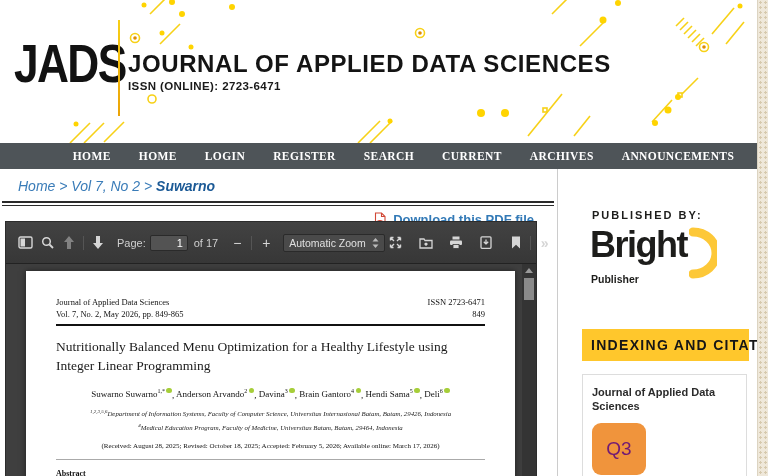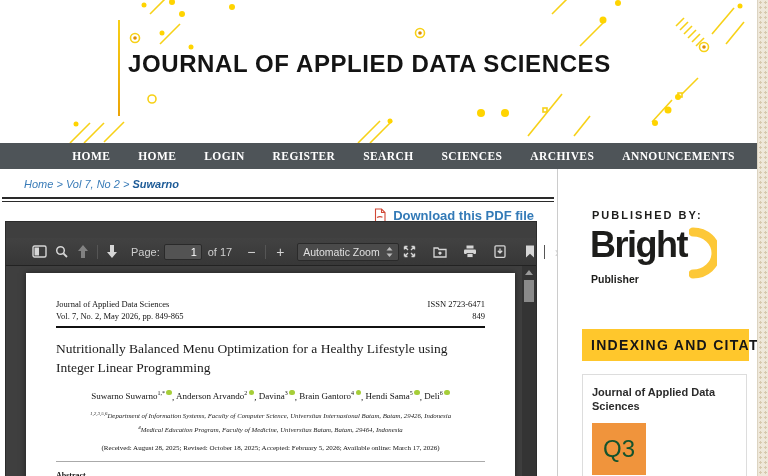--- a/index.html
+++ b/index.html
@@ -27,37 +27,37 @@
   .journal-issn { font-size:11.5px; font-weight:800; color:#1a1a1a; letter-spacing:0.4px; margin-top:2px; }
 
   
   .navbar { position:absolute; top:143px; left:0; width:757px; height:26px; background:#4e5458;
             display:flex; align-items:center; justify-content:center; padding-left:50px; }
   .nav-link { font-family:"Liberation Serif", serif; font-weight:700; font-size:11.5px;
               color:#fff; text-decoration:none; margin:0 14px; letter-spacing:0.4px; cursor:pointer; }
 
   
   .main { position:absolute; top:169px; left:0; width:556px; height:307px; }
-  .breadcrumb { padding:9px 8px 4px 24px; font-size:11px; font-style:italic; color:#2a6496; }
+  .breadcrumb { padding:9px 8px 4px 18px; font-size:14px; font-style:italic; color:#2a6496; }
   .crumb-link { color:#3a7cb8; text-decoration:none; cursor:pointer; }
   .crumb-sep { color:#3a7cb8; }
   .crumb-current { color:#1c5a96; font-weight:700; }
   .double-rule { margin:3px 2px 0 2px; height:5px;
                  border-top:2px solid #2a2a2a; border-bottom:1px solid #2a2a2a; }
   .download-row { display:flex; justify-content:flex-end; align-items:center;
                   padding:6px 22px 5px 0; }
   .download-link { color:#337ab7; font-size:13px; font-weight:600; text-decoration:none;
                    display:flex; align-items:center; gap:6px; cursor:pointer;text-align:center; }
 
   
   .pdf-viewer { position:absolute; top:53px; left:6px; width:530px; height:254px;
                 background:#3f3f3f; box-shadow:0 0 0 1px #2c2c2c; }
-  .pdf-toolbar { position:relative; height:28px; background:linear-gradient(#424242,#373737);
+  .pdf-toolbar { position:relative; height:42px; background:linear-gradient(#424242,#373737);
                  border-bottom:1px solid #222; display:flex; align-items:center;
-                 padding:0 22px; color:#d6d6d6; font-size:11px;margin-top:16px; }
+                 padding:0 8px; color:#d6d6d6; font-size:11px; }
   .tb-btn { display:flex; align-items:center; justify-content:center; width:22px; height:20px;
             border-radius:2px; cursor:pointer; flex:0 0 auto; }
   .tb-btn svg { display:block; }
   .tb-sep { width:1px; height:14px; background:#555; margin:0 3px; flex:0 0 auto; }
   .tb-label { color:#cfcfcf; margin:0 4px 0 8px; }
   .page-input { width:38px; height:16px; background:#535353; border:1px solid #2a2a2a;
                 border-radius:2px; color:#fff; font-size:11px; text-align:right; padding-right:4px;
                 font-family:"Liberation Sans", sans-serif; }
   .page-count { margin:0 8px 0 6px; color:#cfcfcf; white-space:nowrap; }
   .zoom-select { display:flex; align-items:center; gap:6px; height:18px; background:#4a4a4a;
@@ -99,22 +99,22 @@
   .bright-name { font-size:36px; font-weight:700; color:#1d1d1b; letter-spacing:-1.5px; line-height:1.1; }
   .bright-arc { margin:2px 0 0 2px; }
   .publisher-sub { font-size:10.5px; font-weight:700; color:#1d1d1b; margin:-6px 0 0 9px; }
   .indexing-banner { margin-top:44px; width:167px; background:#ffc72c; color:#161616;
                      font-size:14px; font-weight:800; letter-spacing:1.3px; padding:8px 9px;
                      white-space:nowrap; }
   .scimago-card { margin-top:13px; width:165px; border:1px solid #ddd; background:#fff;
                   padding:10px 9px; cursor:pointer; }
   .sc-title { font-size:11px; font-weight:700; color:#2b2b2b; line-height:1.3; }
   .sc-row { display:flex; margin-top:9px; }
-  .q-box { width:54px; height:52px; background:#f0943c; color:#14532d; font-size:24px;
-           display:flex; align-items:center; justify-content:center; flex:0 0 auto; }
+  .q-box { width:54px; height:52px; background:#f0943c; color:#701a75; font-size:19px;
+           display:flex; align-items:center; justify-content:center; flex:0 0 auto;border-radius:9px; }
   .cat-box { flex:1; background:#e9e9e9; padding:5px 6px 4px 7px; display:flex; flex-direction:column; }
   .cat-text { font-size:9.5px; color:#6e6e6e; line-height:1.25; }
   .best-quartile { font-size:8.5px; color:#a8a8a8; text-align:right; margin-top:auto; }
 </style>
 </head>
 <body>
 
 <div id="app">
 
   <div class="header">
@@ -165,33 +165,37 @@
         <circle cx="740" cy="6" r="2.5"></circle>
           <circle cx="76" cy="124" r="2.5"></circle>
           <circle cx="390" cy="121" r="2.5"></circle>
       </g>
       <g fill="#e08e00">
         <circle cx="135" cy="38" r="1.8"></circle>
           <circle cx="420" cy="33" r="1.8"></circle>
           <circle cx="704" cy="47" r="1.8"></circle>
       </g>
     </svg>
+    <div class="logo-block">
+      <div class="logo-text">JADS</div>
+    </div>
     <div class="logo-divider"></div>
     <div class="journal-title-block">
       <div class="journal-name">JOURNAL OF APPLIED DATA SCIENCES</div>
+      <div class="journal-issn">ISSN (ONLINE): 2723-6471</div>
     </div>
   </div>
 
   <nav class="navbar">
       <a class="nav-link">HOME</a>
       <a class="nav-link">HOME</a>
       <a class="nav-link">LOGIN</a>
       <a class="nav-link">REGISTER</a>
       <a class="nav-link">SEARCH</a>
-      <a class="nav-link">SCIENCES</a>
+      <a class="nav-link">CURRENT</a>
       <a class="nav-link">ARCHIVES</a>
       <a class="nav-link">ANNOUNCEMENTS</a>
     </nav>
 
   <div class="main">
     <div class="breadcrumb"><a class="crumb-link">Home</a><span class="crumb-sep"> &gt; </span><a class="crumb-link">Vol 7, No 2</a><span class="crumb-sep"> &gt; </span><span class="crumb-current">Suwarno</span></div>
     <div class="double-rule"></div>
 
     <div class="download-row">
       <a class="download-link">

